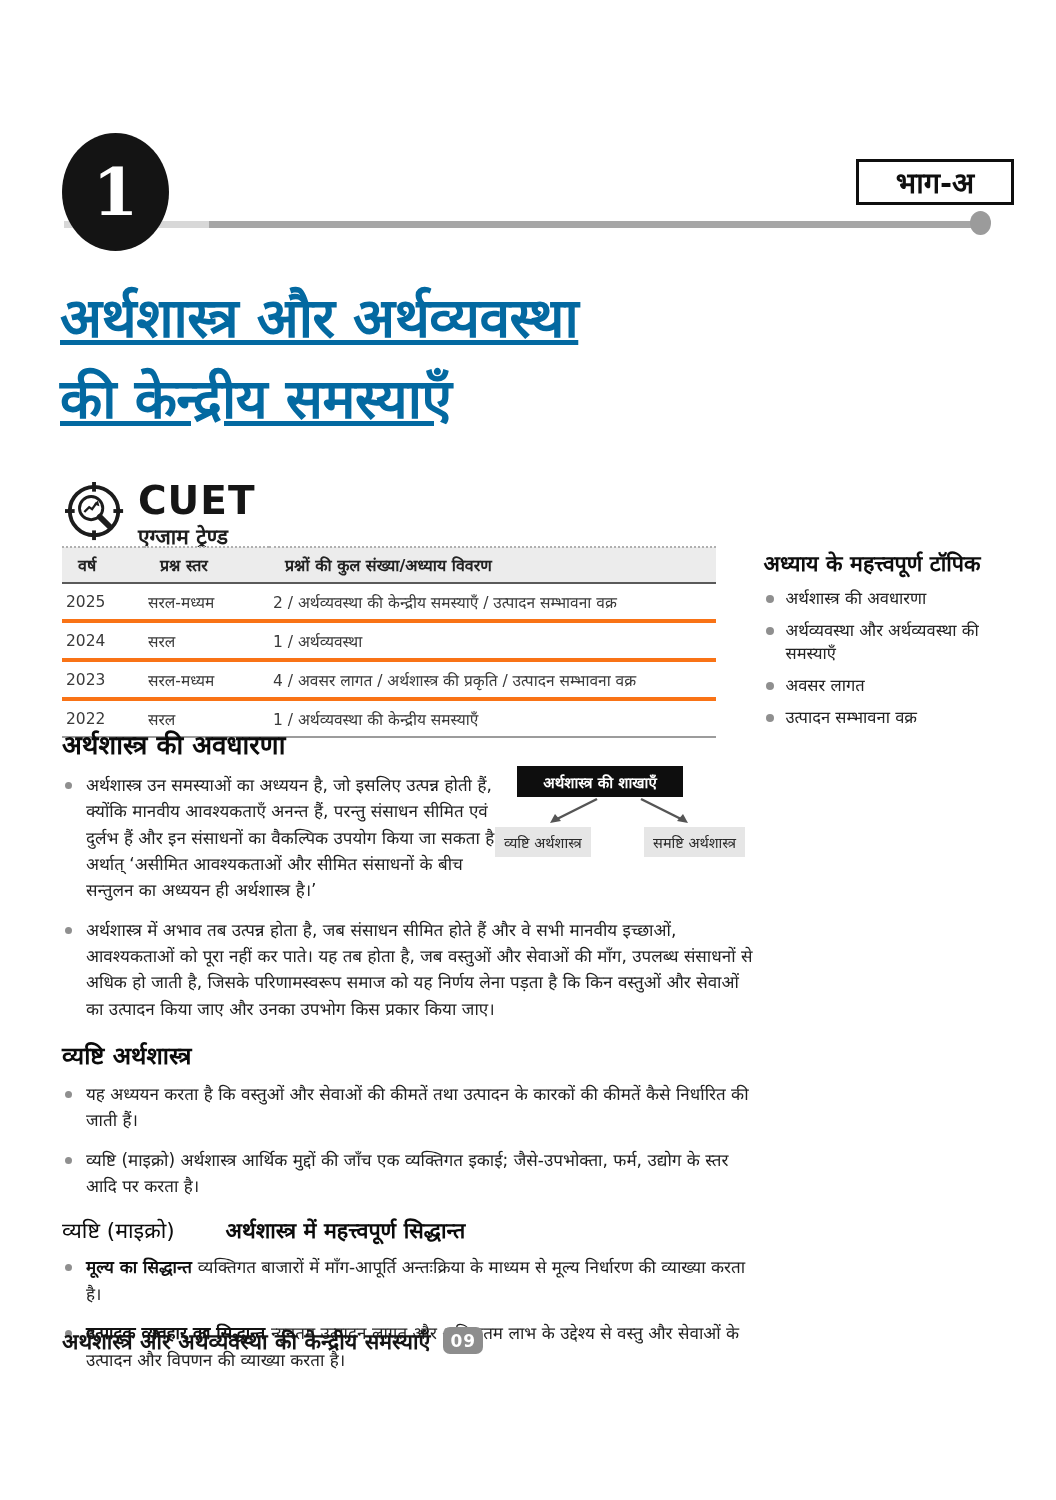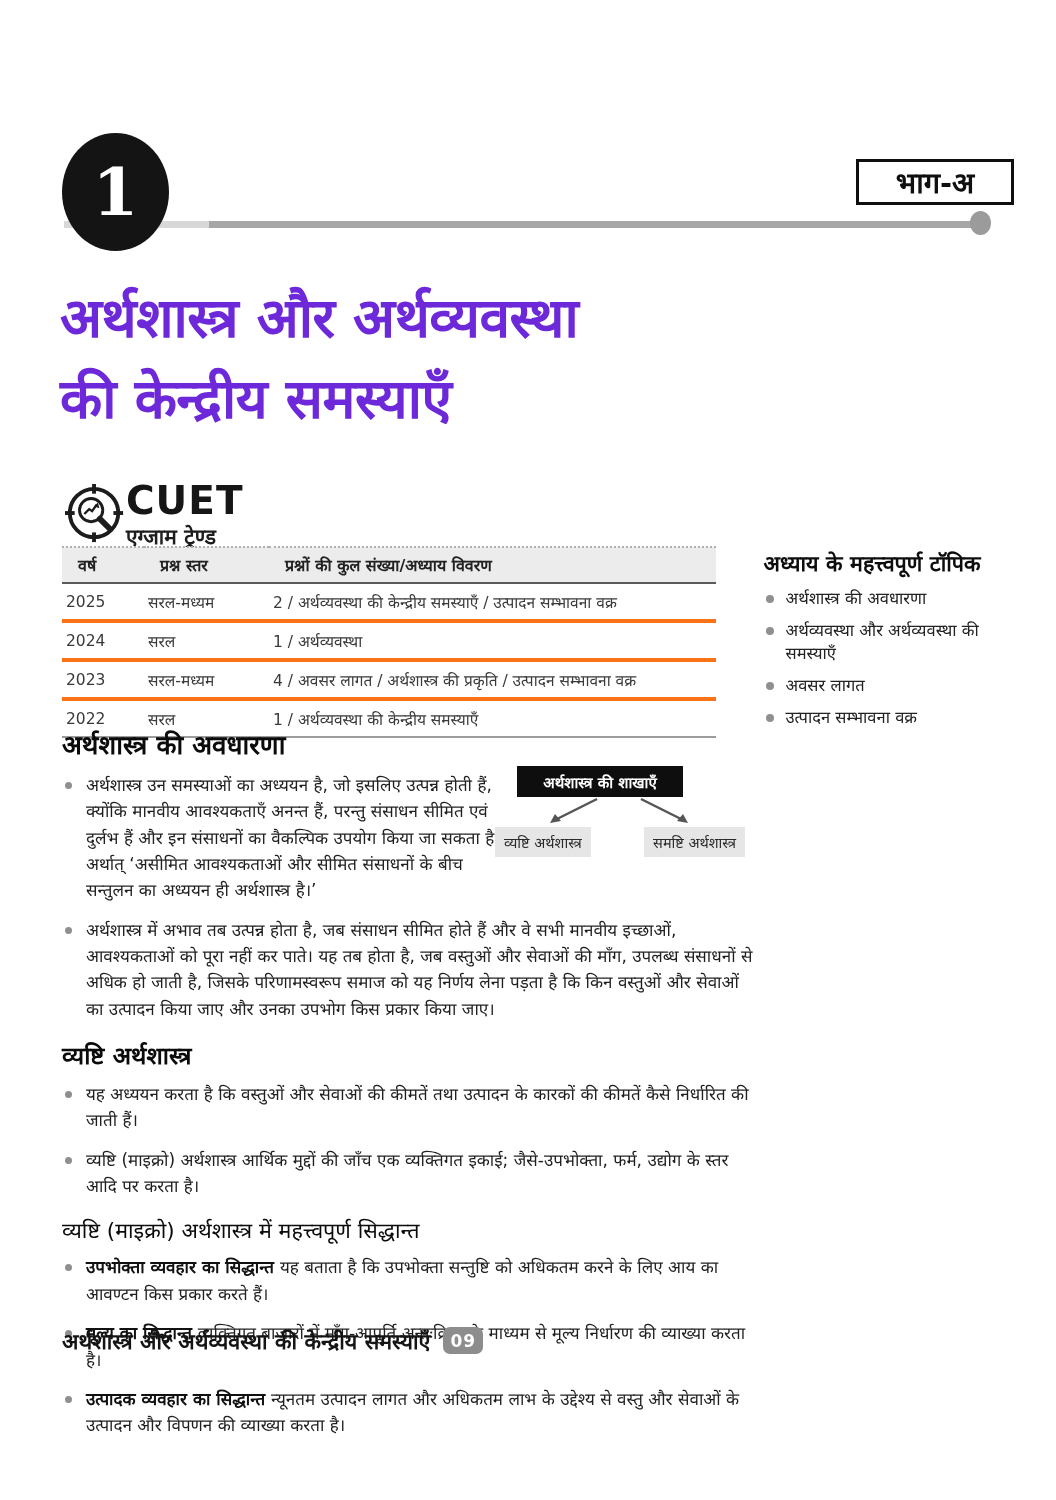--- a/index.html
+++ b/index.html
@@ -13,24 +13,24 @@
   .rule-dot { position:absolute; left:970px; top:211px; width:21px; height:24px; background:#9b9b9b; border-radius:50%; }
   .chapter-circle { position:absolute; left:62px; top:133px; width:107px; height:118px;
     background:#141414; border-radius:50%; color:#fff; display:flex; align-items:center; justify-content:center;
     font-family:"DejaVu Serif", serif; font-size:66px; font-weight:bold; }
   .part-badge { position:absolute; left:856px; top:159px; width:158px; height:46px;
     border:3px solid #0f0f0f; background:#fff; display:flex; align-items:flex-start; justify-content:center;
     font-size:29px; font-weight:bold; color:#0f0f0f; }
 
   
   .chapter-title { position:absolute; left:60px; top:278px; width:760px;
-    font-size:55px; line-height:1.47; font-weight:bold; color:#6d28d9; letter-spacing:-0.5px; }
-
-  
-  .brand { position:absolute; left:64px; top:481px; display:flex; align-items:center; }
+    font-size:55px; line-height:1.47; font-weight:bold; color:#0369a1; letter-spacing:-0.5px;text-decoration:underline; }
+
+  
+  .brand { position:absolute; left:64px; top:481px; display:flex; align-items:flex-start; gap:12px; }
   .brand-text .brand-name { font-size:39px; font-weight:bold; color:#161616; letter-spacing:1px; line-height:1.0; }
   .brand-text .brand-tagline { font-size:21px; font-weight:bold; color:#1d1d1d; margin-top:2px; }
 
   
   .mid-row { position:absolute; left:62px; top:546px; width:953px; display:flex; }
   table.trend { width:655px; border-collapse:collapse; table-layout:fixed; }
   table.trend th { background:#ececec; border-top:2px dotted #b0b0b0; border-bottom:2px solid #5a5a5a;
     font-size:16px; font-weight:bold; text-align:left; padding:6px 16px; color:#222; }
   table.trend td { font-size:15.5px; color:#3a3a3a; padding:6px 4px; border-bottom:4px solid #f97316; }
   table.trend tr:last-child td { border-bottom:2px solid #9c9c9c; }
@@ -40,21 +40,21 @@
   .sidebar-heading { font-size:21.5px; font-weight:bold; color:#0d0d0d; margin-bottom:10px; }
   .sidebar ul { list-style:none; }
   .sidebar li { position:relative; padding-left:22px; font-size:16.5px; line-height:1.4; color:#222; margin-bottom:9px; }
   .sidebar li::before { content:""; position:absolute; left:2px; top:8px; width:8px; height:8px; border-radius:50%; background:#8f8f8f; }
 
   
   .content { position:absolute; left:62px; top:726px; width:692px; }
   .content h2 { font-size:26px; font-weight:bold; color:#0b0b0b; margin-bottom:10px; }
   .content h3.sub { font-size:24px; margin-top:16px; margin-bottom:10px; color:#0b0b0b; }
   .content h3.mixed { font-size:21.5px; margin-top:16px; margin-bottom:10px; color:#0b0b0b; font-weight:normal; }
-  .content h3.mixed .hv-bold { font-weight:normal; }
+  .content h3.mixed .hv-bold { font-weight:bold;margin-left:44px; }
   .content ul { list-style:none; }
   .content li { position:relative; padding-left:24px; font-size:17px; line-height:1.55; color:#1f1f1f; margin-bottom:13px; }
   .content li::before { content:""; position:absolute; left:3px; top:10px; width:7px; height:7px; border-radius:50%; background:#8f8f8f; }
   .content li .lead { font-weight:bold; color:#111; }
   .narrow { max-width:434px; }
 
   
   .diagram { position:absolute; left:433px; top:40px; width:250px; }
   .diagram-root { margin-left:22px; width:166px; height:31px; background:#0e0e0e; color:#fff;
     display:flex; align-items:center; justify-content:center; font-size:15px; font-weight:bold; }
@@ -185,21 +185,20 @@
       <h3 class="sub">व्यष्टि अर्थशास्त्र</h3>
       <ul>
         <li>यह अध्ययन करता है कि वस्तुओं और सेवाओं की कीमतें तथा उत्पादन के कारकों की कीमतें कैसे निर्धारित की जाती हैं।</li>
         <li>व्यष्टि (माइक्रो) अर्थशास्त्र आर्थिक मुद्दों की जाँच एक व्यक्तिगत इकाई; जैसे-उपभोक्ता, फर्म, उद्योग के स्तर आदि पर करता है।</li>
       </ul>
     </section>
 
     <section>
       <h3 class="mixed"><span>व्यष्टि (माइक्रो) </span><span class="hv-bold">अर्थशास्त्र में महत्त्वपूर्ण सिद्धान्त</span></h3>
       <ul>
-        <li><span class="lead">उपभोक्ता व्यवहार का सिद्धान्त </span><span>यह बताता है कि उपभोक्ता सन्तुष्टि को अधिकतम करने के लिए आय का आवण्टन किस प्रकार करते हैं।</span></li>
         <li><span class="lead">मूल्य का सिद्धान्त </span><span>व्यक्तिगत बाजारों में माँग-आपूर्ति अन्तःक्रिया के माध्यम से मूल्य निर्धारण की व्याख्या करता है।</span></li>
         <li><span class="lead">उत्पादक व्यवहार का सिद्धान्त </span><span>न्यूनतम उत्पादन लागत और अधिकतम लाभ के उद्देश्य से वस्तु और सेवाओं के उत्पादन और विपणन की व्याख्या करता है।</span></li>
       </ul>
     </section>
 
   </div>
 
   <div class="footer">
     <span class="footer-text">अर्थशास्त्र और अर्थव्यवस्था की केन्द्रीय समस्याएँ</span>
     <span class="page-badge">09</span>

